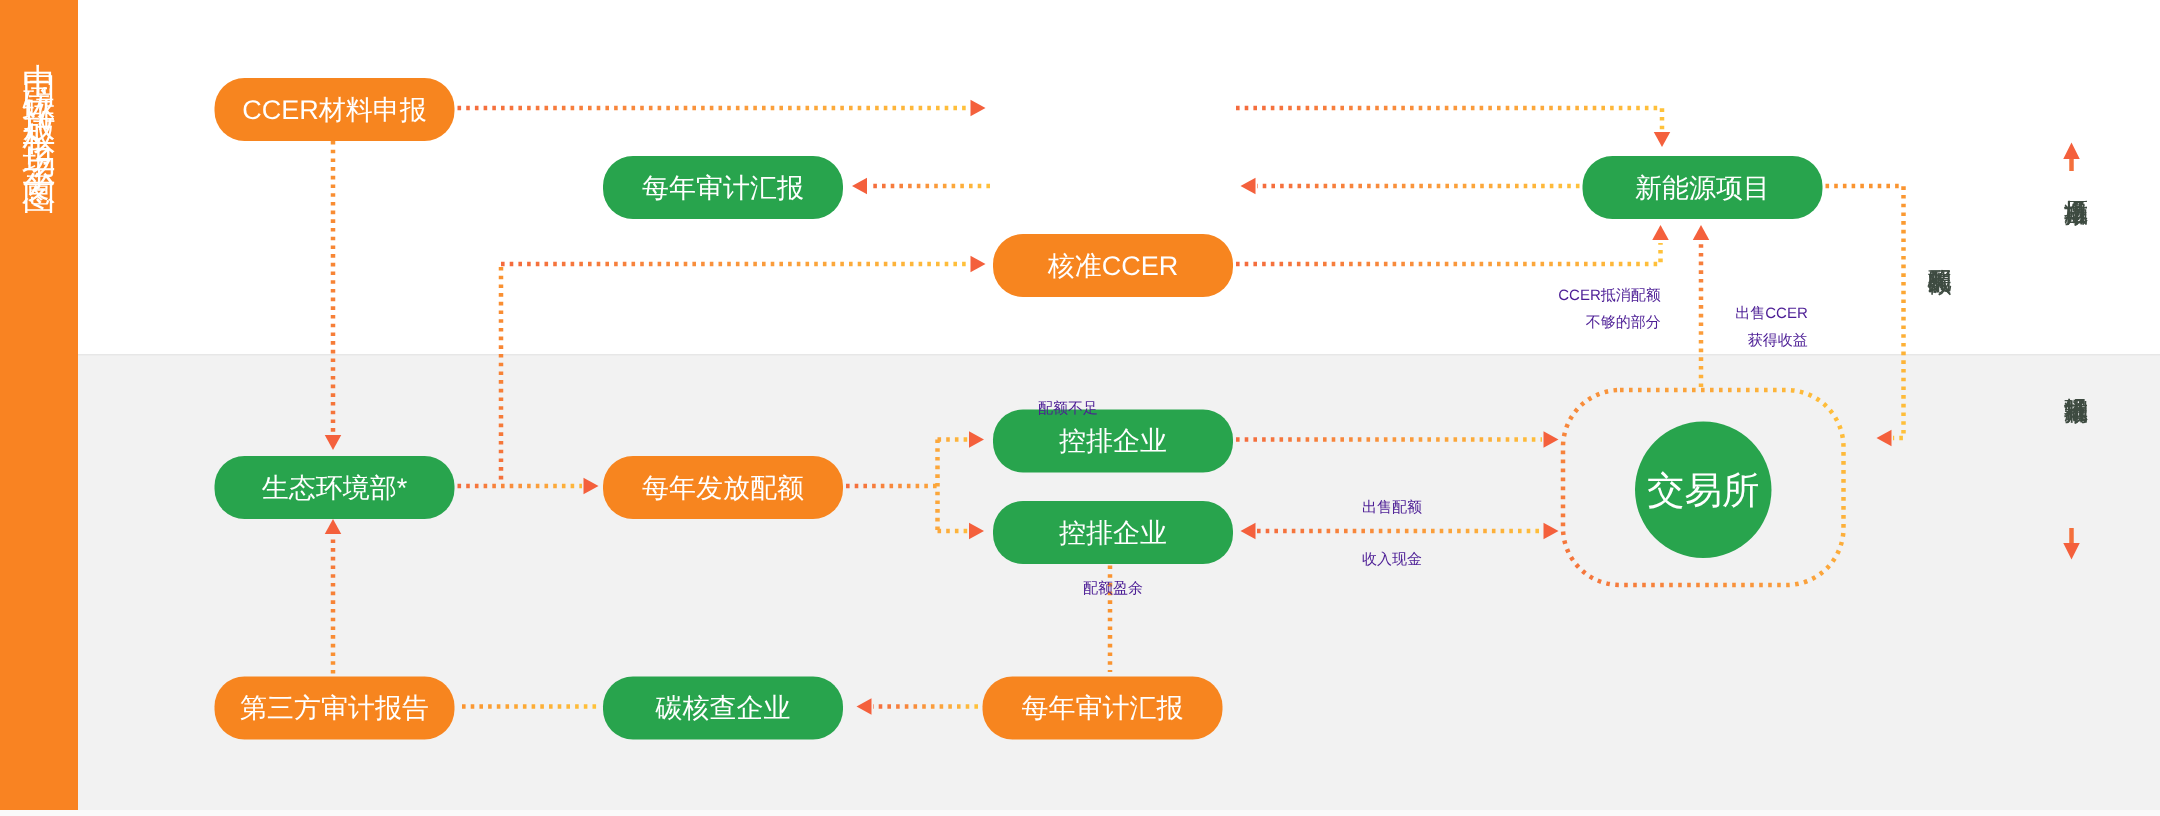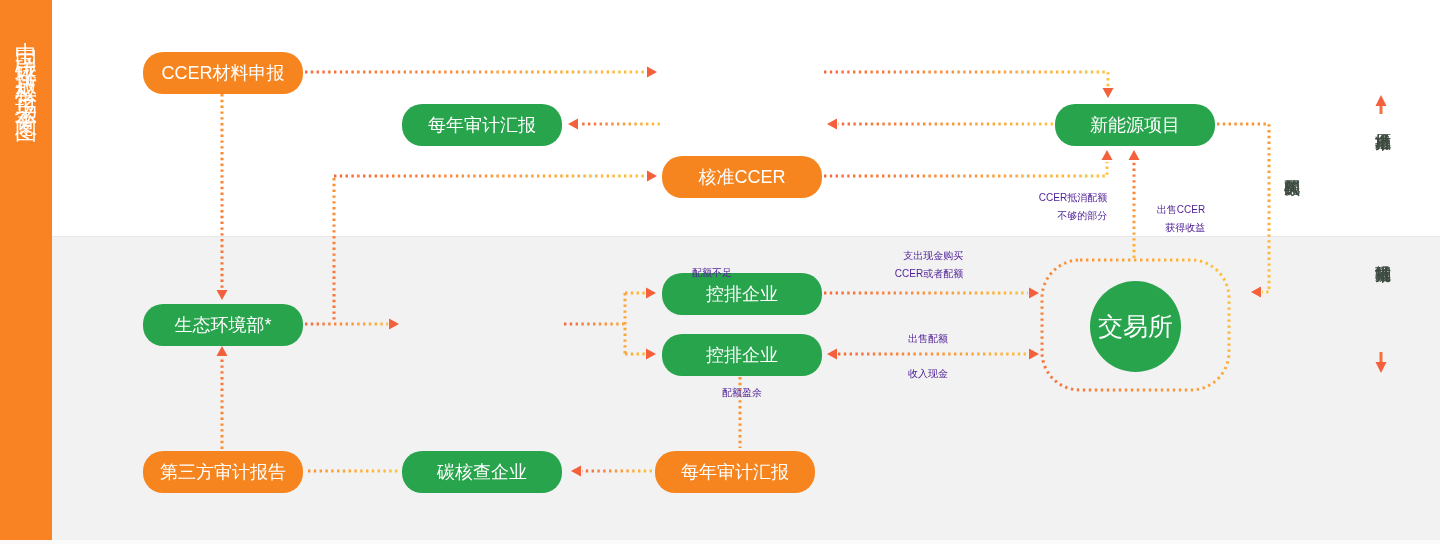--- a/index.html
+++ b/index.html
@@ -208,34 +208,31 @@
       <line class="solid" x1="1381" y1="352" x2="1381" y2="363" stroke="#F4703C"></line>
       <polygon points="1381,373 1375.5,362 1386.5,362"></polygon>
     </g>
   </svg>
 
   <div class="node orange" style="left:143px; top:52px;">CCER材料申报</div>
   <div class="node green" style="left:402px; top:104px;">每年审计汇报</div>
   <div class="node green" style="left:1055px;top:104px;">新能源项目</div>
   <div class="node green" style="left:143px; top:304px;">生态环境部*</div>
   <div class="node orange" style="left:662px; top:156px;">核准CCER</div>
+  <div class="node orange" style="left:402px; top:304px;">每年发放配额</div>
   <div class="node green" style="left:662px; top:273px;">控排企业</div>
   <div class="node green" style="left:662px; top:334px;">控排企业</div>
   <div class="node orange" style="left:143px; top:451px;">第三方审计报告</div>
   <div class="node green" style="left:402px; top:451px;">碳核查企业</div>
   <div class="node orange" style="left:655px; top:451px;">每年审计汇报</div>
 
   <div class="exchange-circle">交易所</div>
 
   <div class="lbl" style="left:712px; top:244px;margin-top:20px;">配额不足</div>
   <div class="lbl" style="left:742px; top:384px;">配额盈余</div>
-  <div class="lbl" style="left:929px; top:247px;">
-    <div>支出现金购买</div>
-    <div>CCER或者配额</div>
-  </div>
   <div class="lbl" style="left:928px; top:330px;">出售配额</div>
   <div class="lbl" style="left:928px; top:365px;">收入现金</div>
   <div class="lbl" style="left:1073px; top:189px;">
     <div>CCER抵消配额</div>
     <div>不够的部分</div>
   </div>
   <div class="lbl" style="left:1181px; top:189px;margin-top:12px;">
     <div>出售CCER</div>
     <div>获得收益</div>
   </div>

